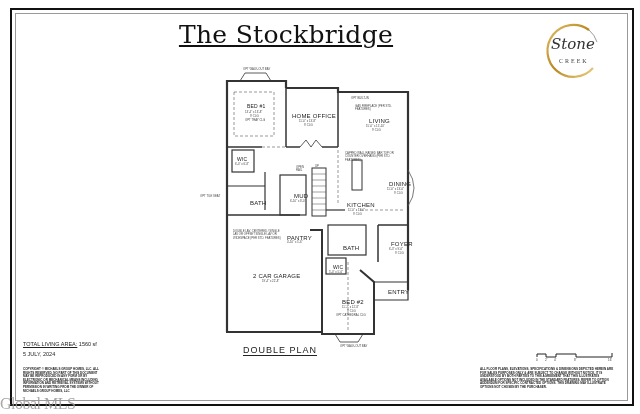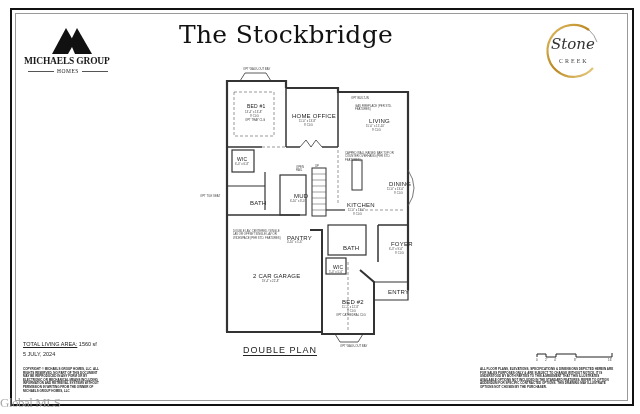--- a/index.html
+++ b/index.html
@@ -4,54 +4,45 @@
 <style>
   html,body{margin:0;padding:0;background:#fff;}
   body{width:640px;height:414px;position:relative;overflow:hidden;font-family:"Liberation Sans",sans-serif;}
   .sheet{position:absolute;left:0;top:0;width:640px;height:414px;background:#fff;}
   .frame-outer{position:absolute;left:10px;top:8px;width:624px;height:398px;border:2px solid #111;box-sizing:border-box;}
   .frame-inner{position:absolute;left:15px;top:13px;width:613px;height:388px;border:1px solid #9a9a9a;box-sizing:border-box;}
   .logo-left{position:absolute;left:22px;top:20px;width:100px;height:60px;}
   .logo-left .name{position:absolute;left:2px;top:36px;font-family:"Liberation Serif",serif;font-weight:bold;font-size:9.5px;color:#1a1a1a;letter-spacing:-0.2px;white-space:nowrap;}
   .logo-left .sub{position:absolute;left:0;top:48px;width:92px;text-align:center;font-family:"Liberation Serif",serif;font-size:5.5px;color:#222;letter-spacing:0.5px;}
   .logo-left .sub:before,.logo-left .sub:after{content:"";display:inline-block;width:26px;height:0;border-top:1px solid #555;vertical-align:middle;margin:0 3px;}
-  .title{position:absolute;left:0;width:572px;top:20px;text-align:center;font-family:"DejaVu Serif",serif;font-size:25px;color:#111;letter-spacing:0.3px;}
+  .title{position:absolute;left:0;width:572px;top:20px;text-align:center;font-family:"DejaVu Serif",serif;font-size:25px;color:#111;letter-spacing:0.3px;text-decoration:underline;}
   .logo-right{position:absolute;left:541px;top:20px;width:62px;height:62px;}
   .logo-right .script{position:absolute;left:10px;top:15px;font-family:"DejaVu Serif",serif;font-style:italic;font-size:15px;color:#333;}
   .logo-right .word{position:absolute;left:18px;top:38px;font-family:"Liberation Serif",serif;font-size:6px;letter-spacing:2px;color:#444;}
   .plan{position:absolute;left:0;top:0;width:640px;height:414px;}
   .lbl{position:absolute;font-family:"Liberation Sans",sans-serif;color:#222;white-space:nowrap;line-height:1;}
   .room{font-size:6px;letter-spacing:0.2px;}
   .tiny{font-size:2.8px;color:#444;}
   .floor-plan-label{position:absolute;left:243px;top:345px;font-size:9px;letter-spacing:1px;color:#222;border-bottom:1px solid #222;}
   .total{position:absolute;left:23px;top:341px;font-size:5.5px;color:#222;}
   .total span.u{text-decoration:underline;}
   .date{position:absolute;left:23px;top:351px;font-size:5.5px;color:#222;}
   .copy{position:absolute;left:23px;top:368px;width:76px;font-size:3px;line-height:3.6px;color:#222;font-weight:bold;}
   .disc{position:absolute;left:480px;top:368px;width:136px;font-size:3px;line-height:3.6px;color:#222;font-weight:bold;}
   .scale{position:absolute;left:536px;top:352px;width:78px;height:10px;}
   .scale .t{position:absolute;top:6px;font-size:3px;color:#333;}
-  .watermark{position:absolute;left:0;top:395px;font-family:"Liberation Serif",serif;font-size:13px;color:#9a9a9a;letter-spacing:-0.5px;opacity:0.85;}
+  .watermark{position:absolute;left:0;top:395px;font-family:"Liberation Serif",serif;font-size:16px;color:#9a9a9a;letter-spacing:-0.5px;opacity:0.85;}
 </style>
 </head>
 <body>
 
 <div class="sheet">
   <div class="frame-outer"></div>
   <div class="frame-inner"></div>
 
-  <div class="logo-left">
-    <svg width="100" height="36" viewBox="0 0 100 36" style="position:absolute;left:0;top:0">
-      <polygon points="30,34 44,8 52,22 45,34" fill="#111"></polygon>
-      <polygon points="42,34 55,8 70,34" fill="#111"></polygon>
-      <polygon points="46,34 50,27 53,34" fill="#fff"></polygon>
-    </svg>
-    <div class="name">MICHAELS GROUP</div>
-    <div class="sub">HOMES</div>
-  </div>
 
   <div class="title">The Stockbridge</div>
 
   <div class="logo-right">
     <svg width="62" height="62" viewBox="0 0 62 62" style="position:absolute;left:0;top:0">
       <defs>
         <linearGradient id="g" x1="0" y1="0" x2="1" y2="1">
           <stop offset="0" stop-color="#e2c06a"></stop>
           <stop offset="0.5" stop-color="#b8861e"></stop>
           <stop offset="1" stop-color="#e8cf85"></stop>

